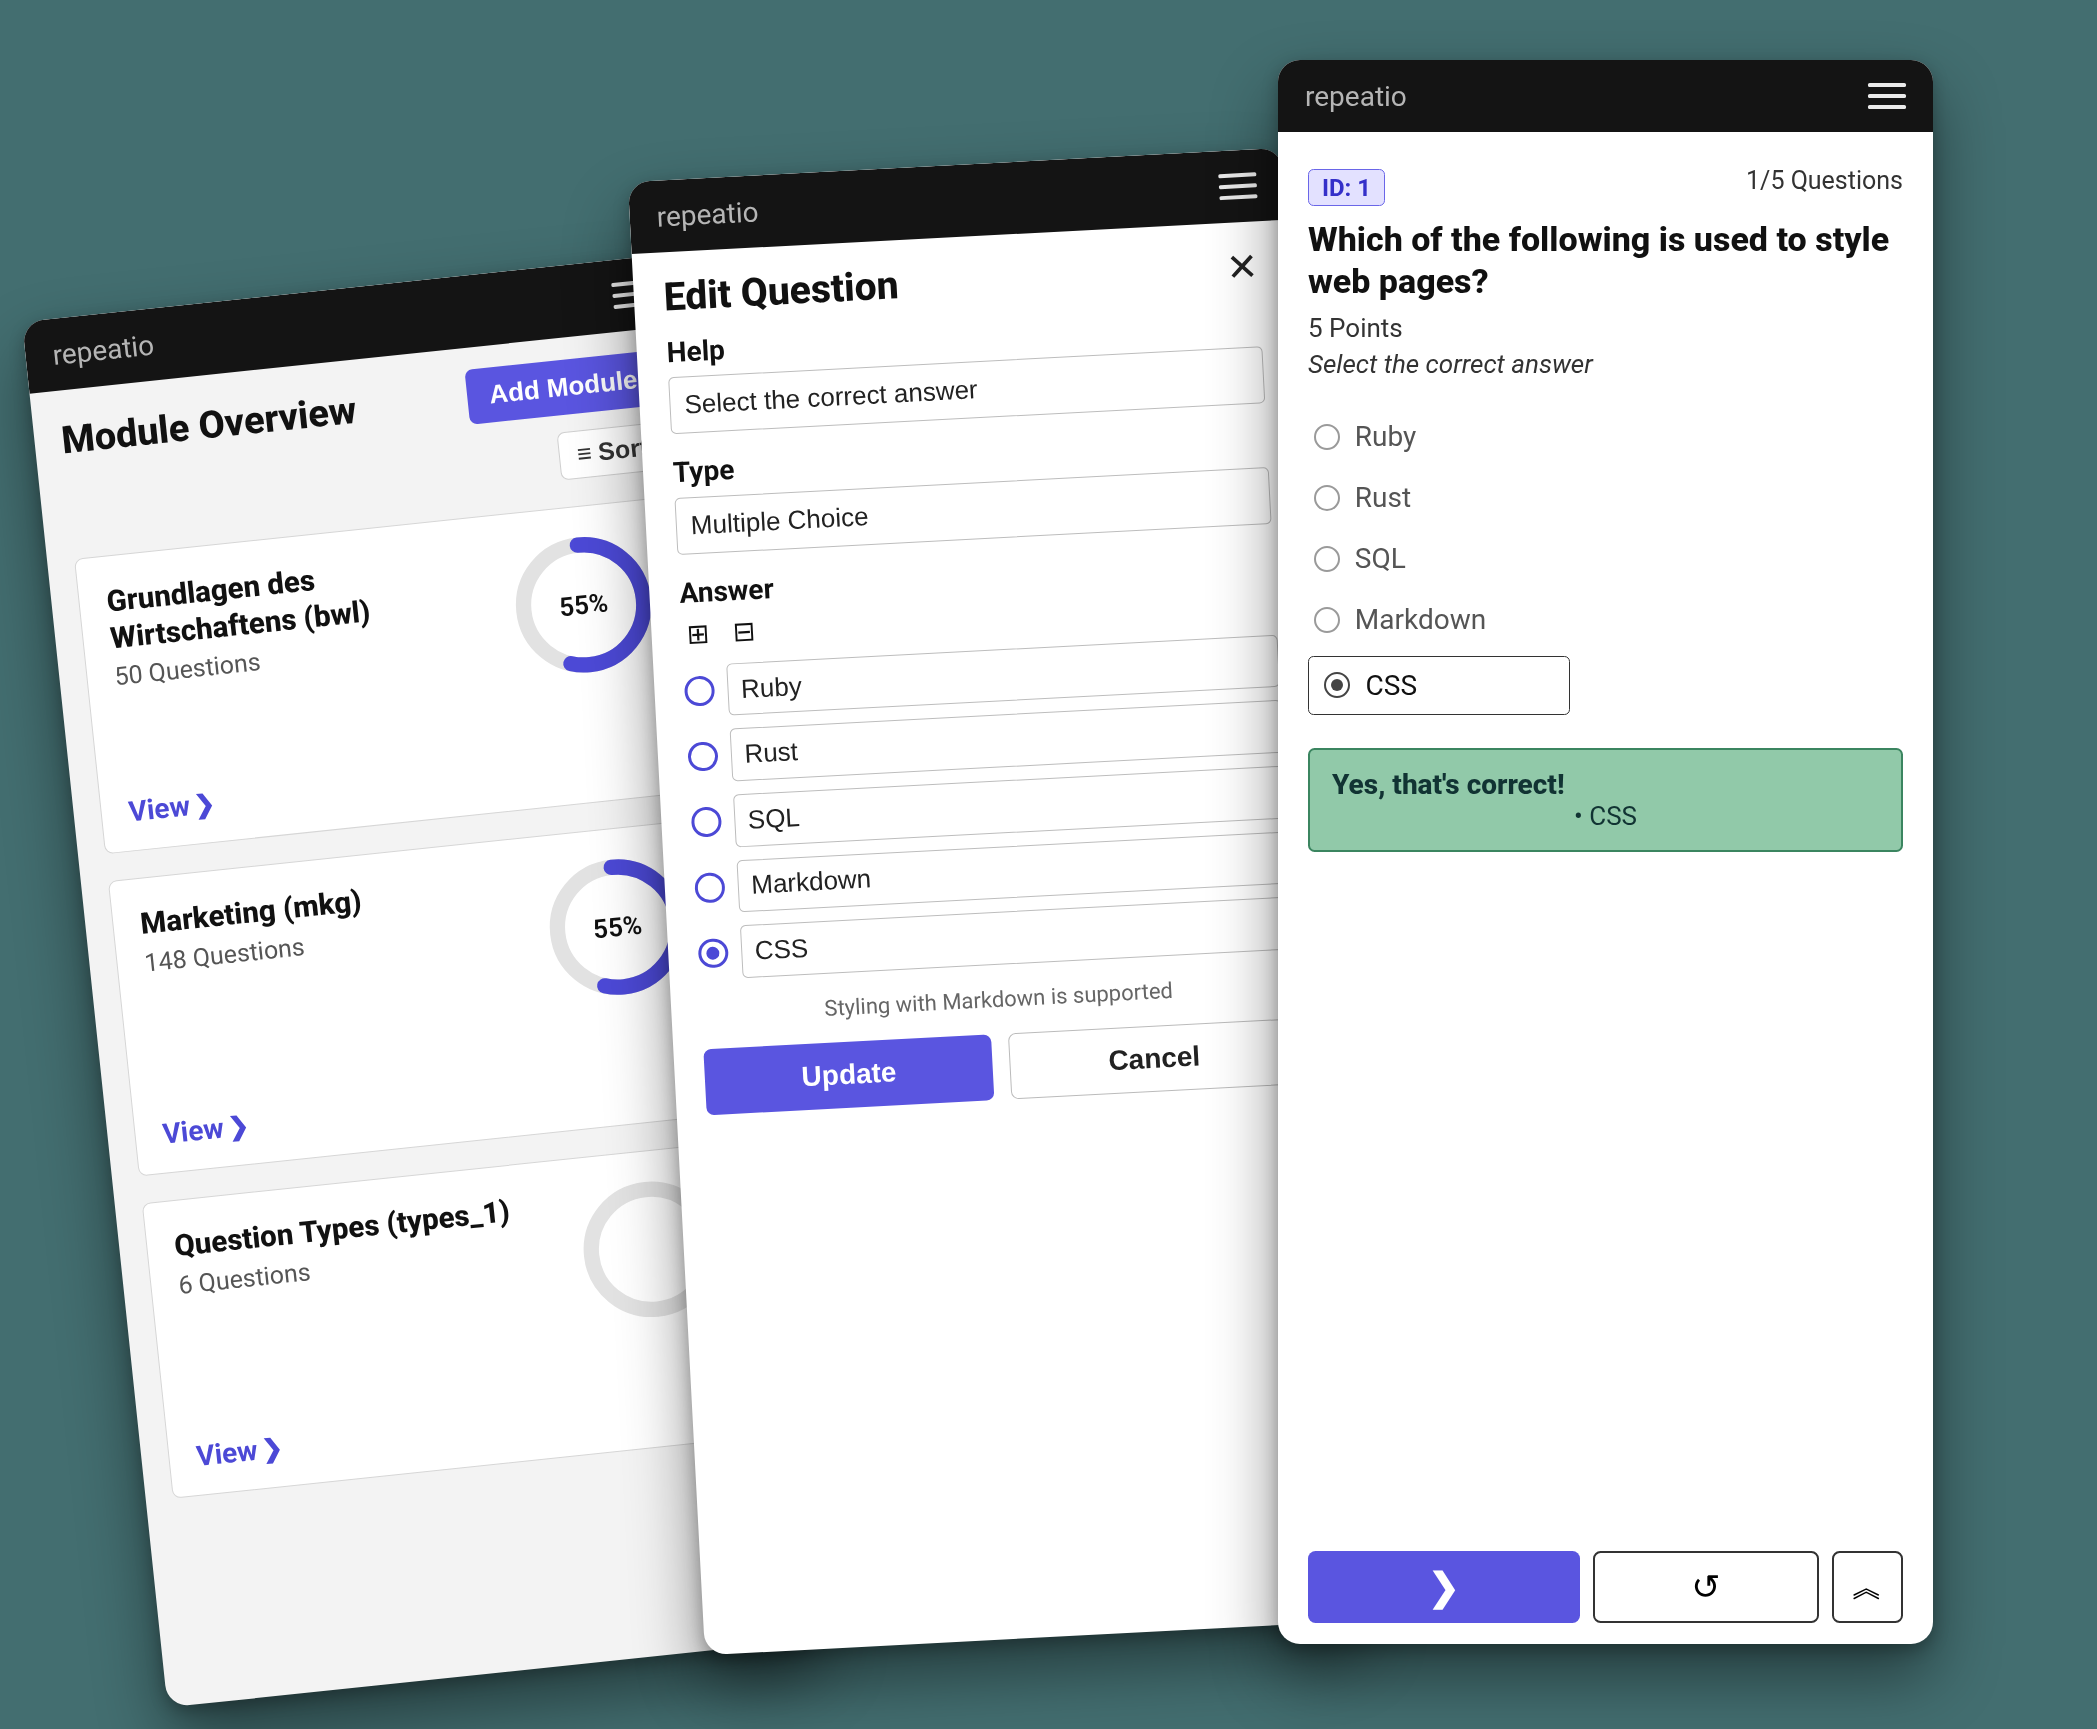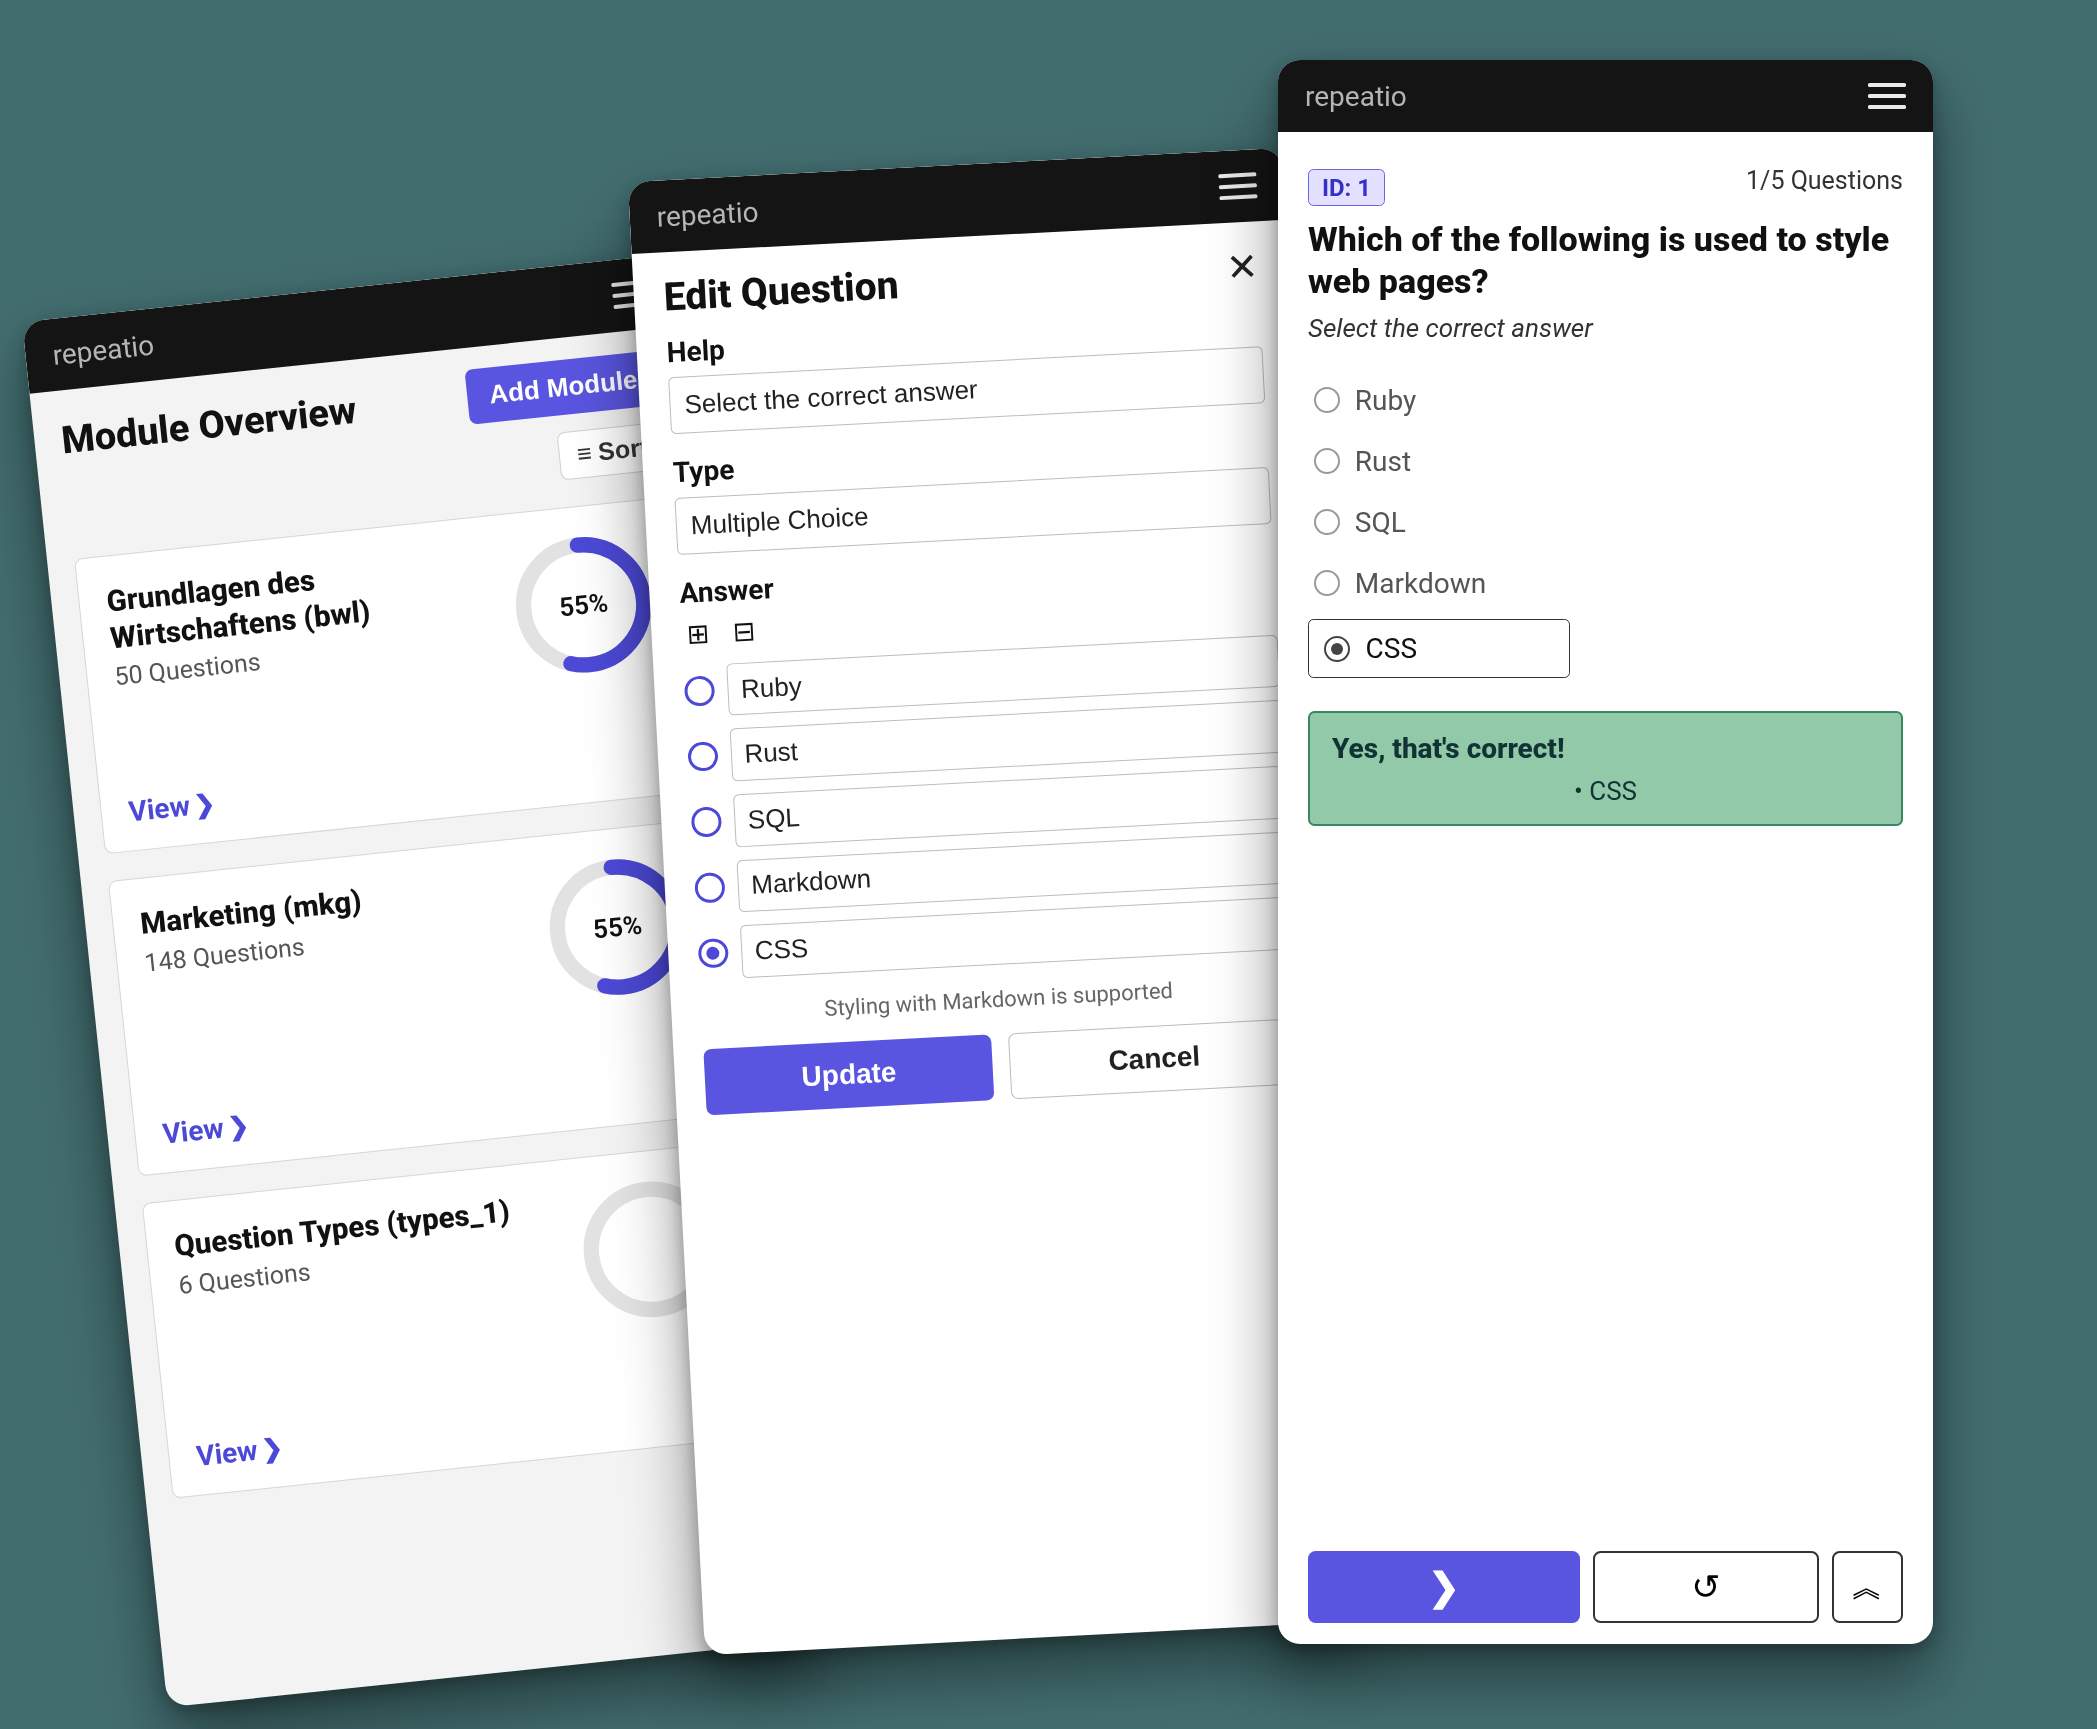--- a/index.html
+++ b/index.html
@@ -131,21 +131,21 @@
   .opt-radio.sel::after { content:""; width:12px; height:12px; background:#444; border-radius:50%; }
   .opt-label { font-size:28px; color:#555; }
   .opt-box {
     border:1.6px solid #333; border-radius:5.5px; padding:12px 15.3px;
     display:flex; align-items:center; gap:15.3px; width:262px; margin-top:5.5px;
   }
   .feedback {
     background:#91c9a9; border:2.2px solid #3b8560; border-radius:6.6px;
     padding:18.6px 22px; margin-top:33px;
   }
-  .feedback-title { font-size:28px; font-weight:800; color:#133; margin-bottom:11px; }
+  .feedback-title { font-size:28px; font-weight:800; color:#133; margin-bottom:0; }
   .feedback-item { font-size:26px; color:#133;text-align:center; }
   .spacer { flex:1; }
   .nav-row { display:flex; gap:13px; align-items:stretch; }
   .nav-next {
     flex:1.6; background:#5a55e0; color:#fff; border:none; border-radius:7.6px;
     padding:14px; font-size:38px; font-weight:900; cursor:pointer;
   }
   .nav-retry {
     flex:1.3; background:#fff; border:2.2px solid #333; border-radius:7.6px;
     padding:12px; font-size:35px; cursor:pointer; display:flex; align-items:center; justify-content:center;
@@ -312,20 +312,21 @@
         <span></span>
         <span></span>
       </div>
   </div>
   <div class="content">
     <div class="badge-row">
       <span class="id-badge">ID: 1</span>
       <span class="counter">1/5 Questions</span>
     </div>
     <div class="qtitle">Which of the following is used to style web pages?</div>
+    <div class="points">5 Points</div>
     <div class="help-italic">Select the correct answer</div>
 
     <div id="quiz-options">
         <div class="opt-row">
           <div class="opt-radio"></div>
                    <div class="opt-label">Ruby</div>
         </div>
         <div class="opt-row">
           <div class="opt-radio"></div>
                    <div class="opt-label">Rust</div>

